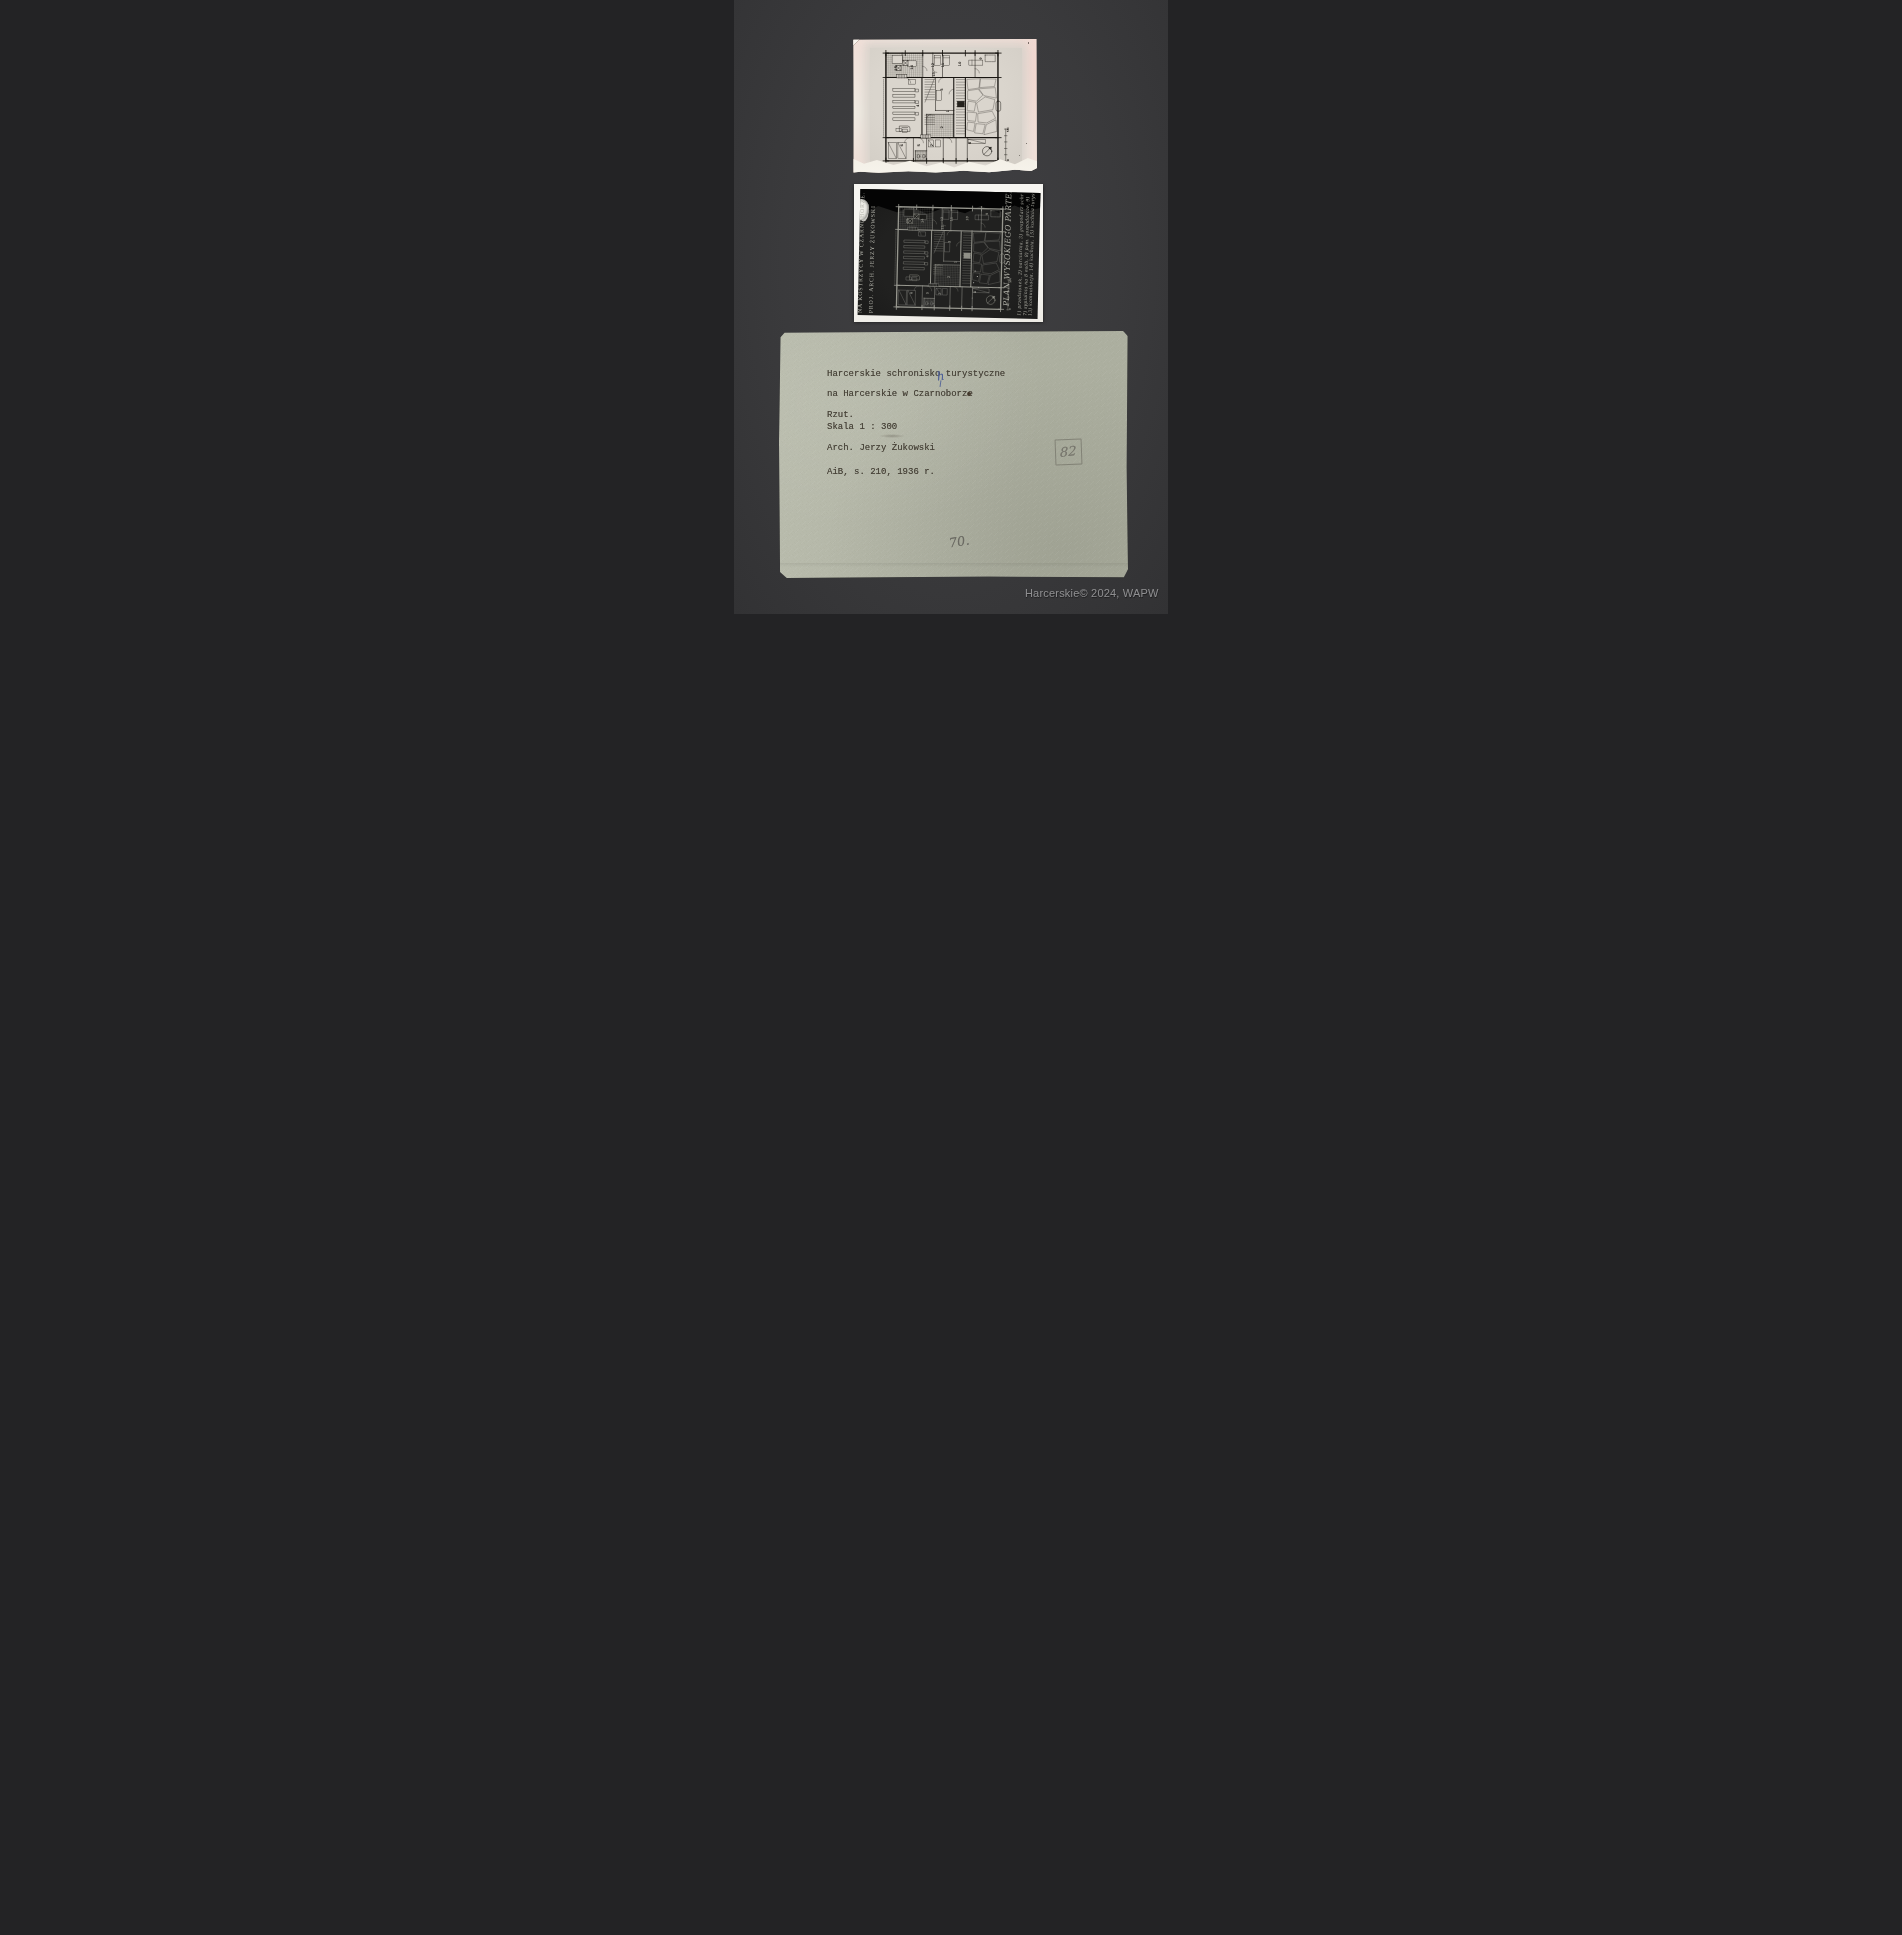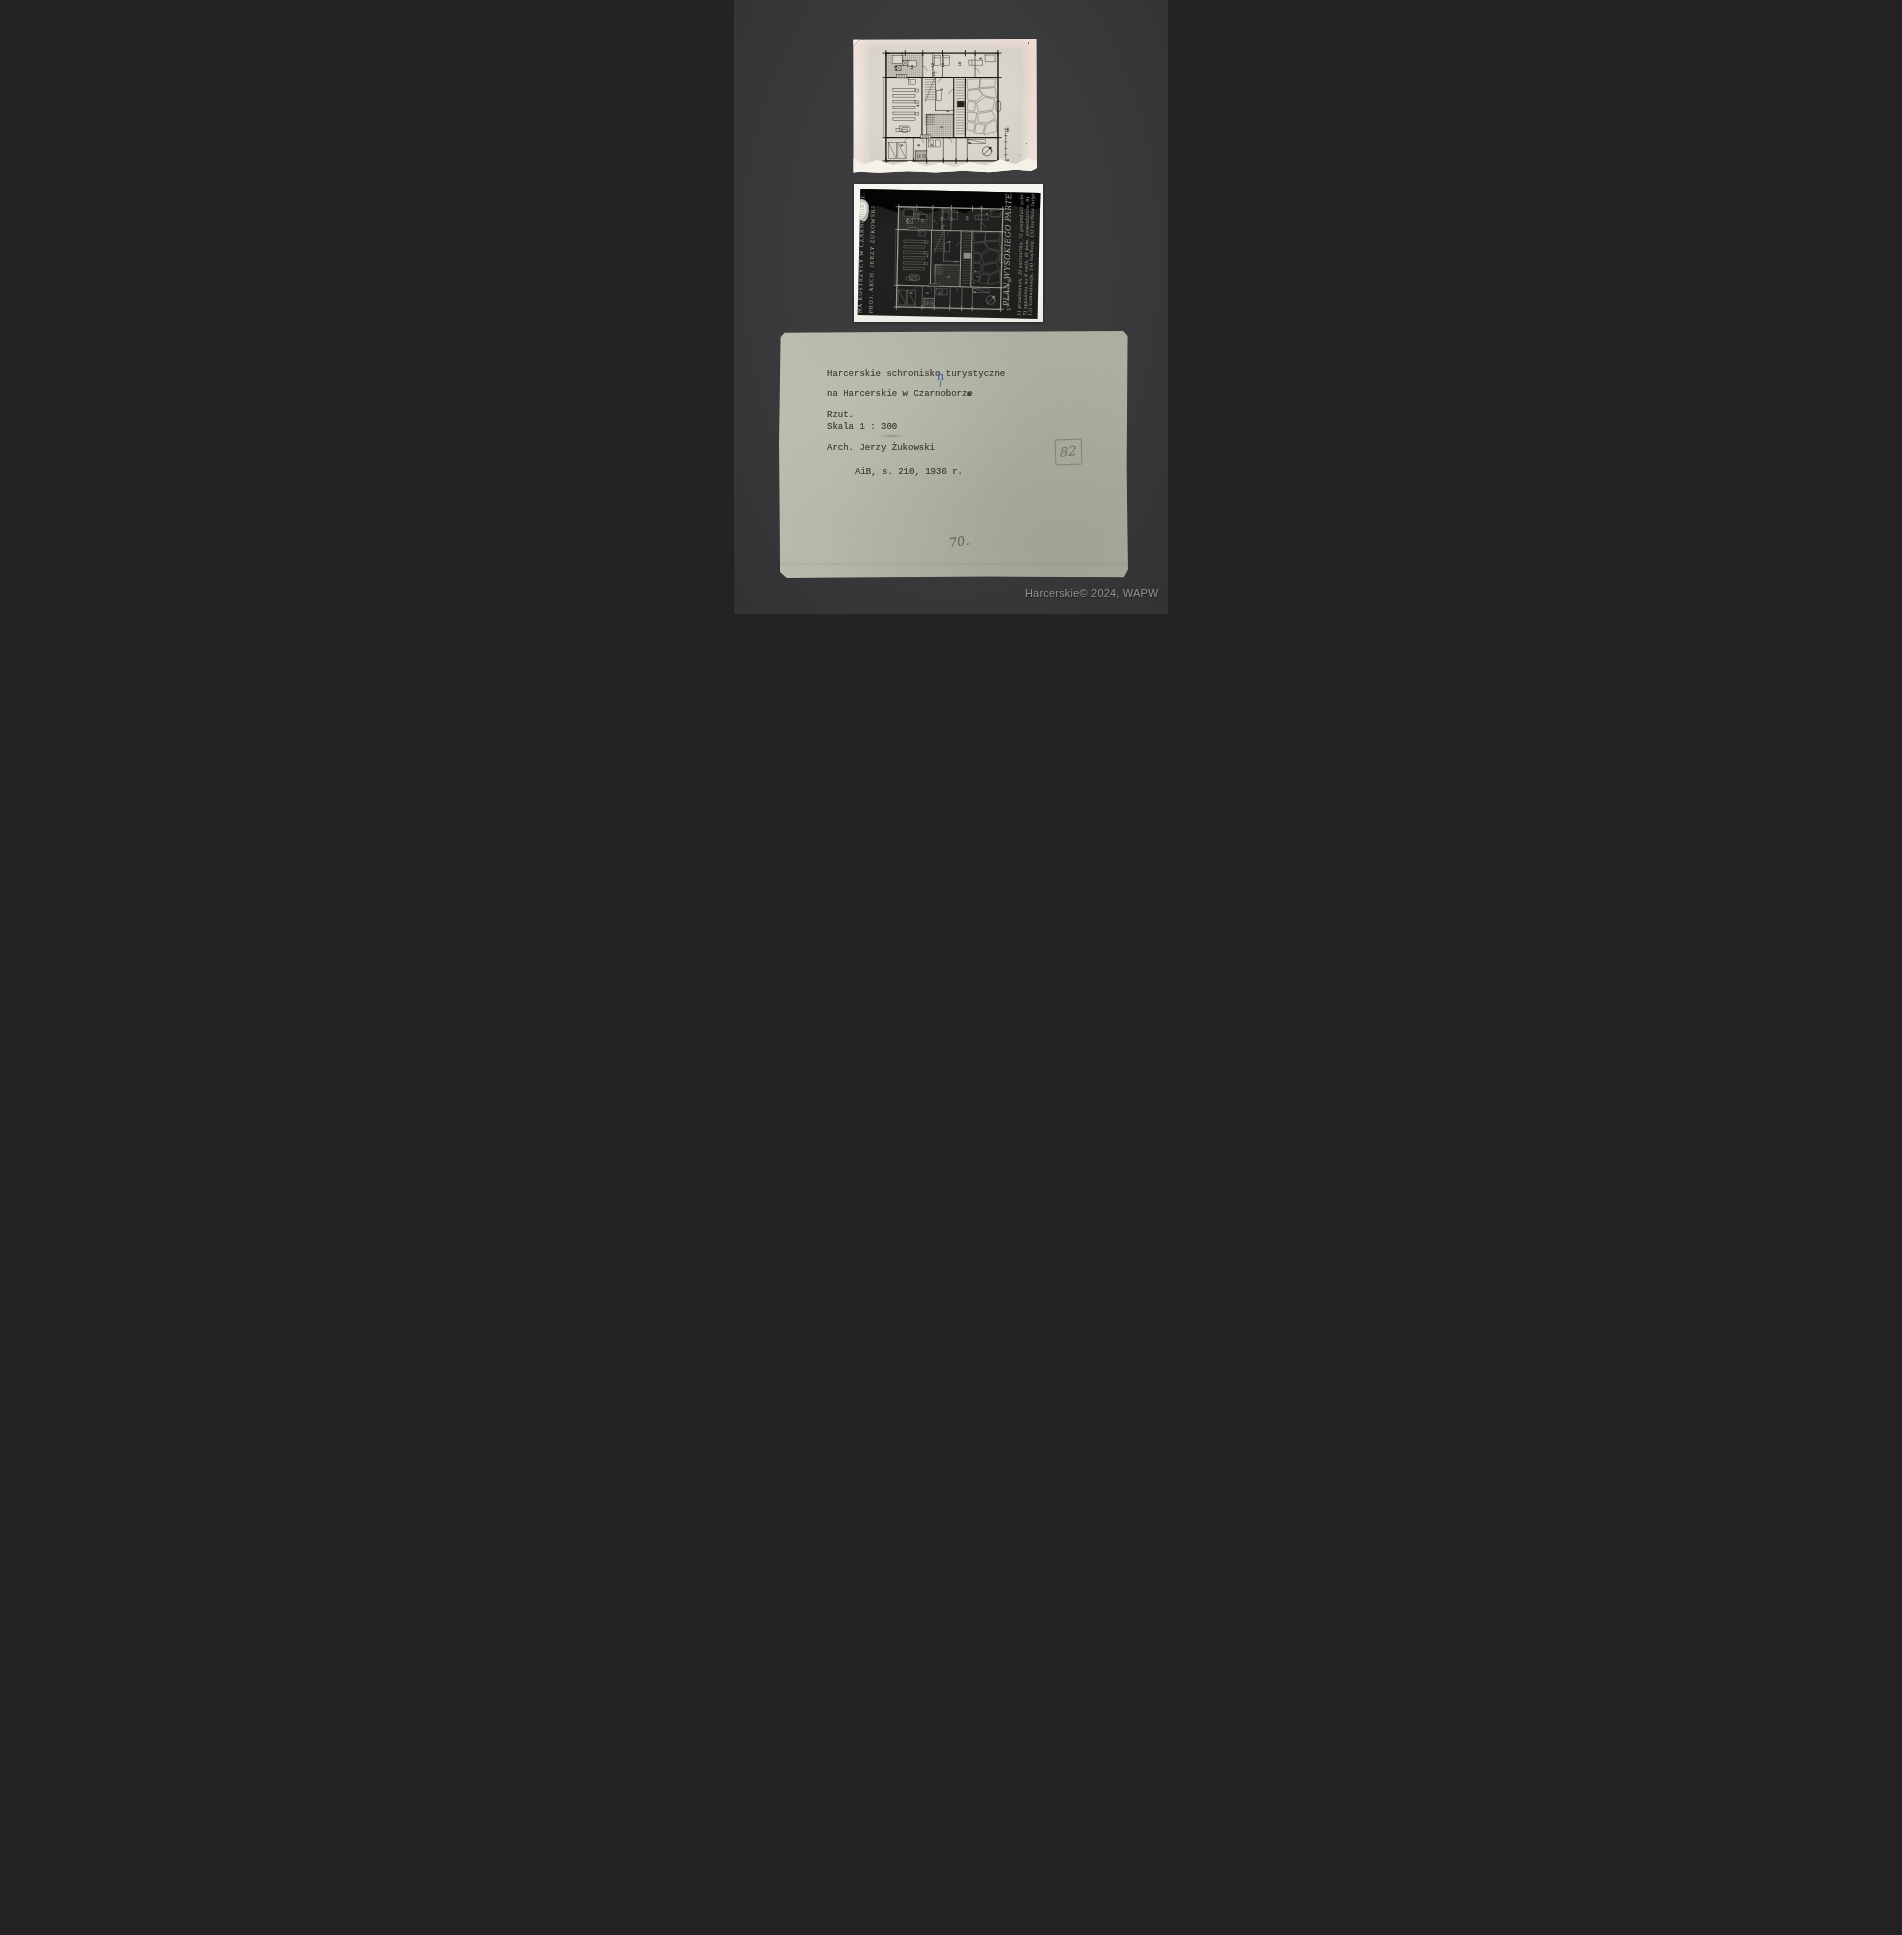--- a/index.html
+++ b/index.html
@@ -69,21 +69,21 @@
     clip-path:polygon(1.6% 0.7%, 55% 0.25%, 98.6% 0%, 99.9% 2%, 99.6% 55%, 100% 96.5%, 98.8% 99.7%, 60% 99.4%, 2.2% 100%, 0.3% 97.6%, 0% 45%, 0.45% 2.5%);}
   .envelope::after{content:'';position:absolute;left:0;right:0;bottom:9.3px;height:6.2px;
     background:linear-gradient(to bottom, rgba(0,0,0,.06), transparent 70%);}
   .typed{position:absolute;font:9px/11.6px "Liberation Mono",monospace;color:#474238;
     text-shadow:0 0 0.4px rgba(60,55,45,.6);white-space:pre;}
   .t1{left:48px;top:38px;}
   .t2{left:48px;top:58px;}
   .t3{left:48px;top:79px;}
   .t4{left:48px;top:91px;}
   .t5{left:48px;top:112px;}
-  .t6{left:48px;top:136px;margin-left:28px;}
+  .t6{left:48px;top:136px;}
   .smudge{position:absolute;left:100px;top:103px;width:25.6px;height:4.3px;border-radius:50%;
     background:radial-gradient(ellipse, rgba(80,75,65,.35), transparent 70%);filter:blur(0.4px);}
   .ink-dot{position:absolute;left:188px;top:61px;width:3.5px;height:4.3px;border-radius:50%;background:#3f3427;opacity:.85;}
   .pen-h{position:absolute;left:158px;top:38px;font:italic 11.6px "DejaVu Serif",serif;color:#4c5e97;
     transform:rotate(-8deg);text-shadow:0 0 0.4px rgba(76,94,151,.5);}
   .pen-h::after{content:'';position:absolute;left:2.3px;top:11px;width:0.8px;height:6.6px;background:#4c5e97;
     transform:rotate(16deg);border-radius:0.8px;opacity:.85;}
   .pencil-box{position:absolute;left:276px;top:108px;width:25px;height:23.6px;
     border:0.8px solid rgba(100,99,90,.55);transform:rotate(-2deg);border-radius:0.8px;
     display:flex;align-items:center;justify-content:center;}

